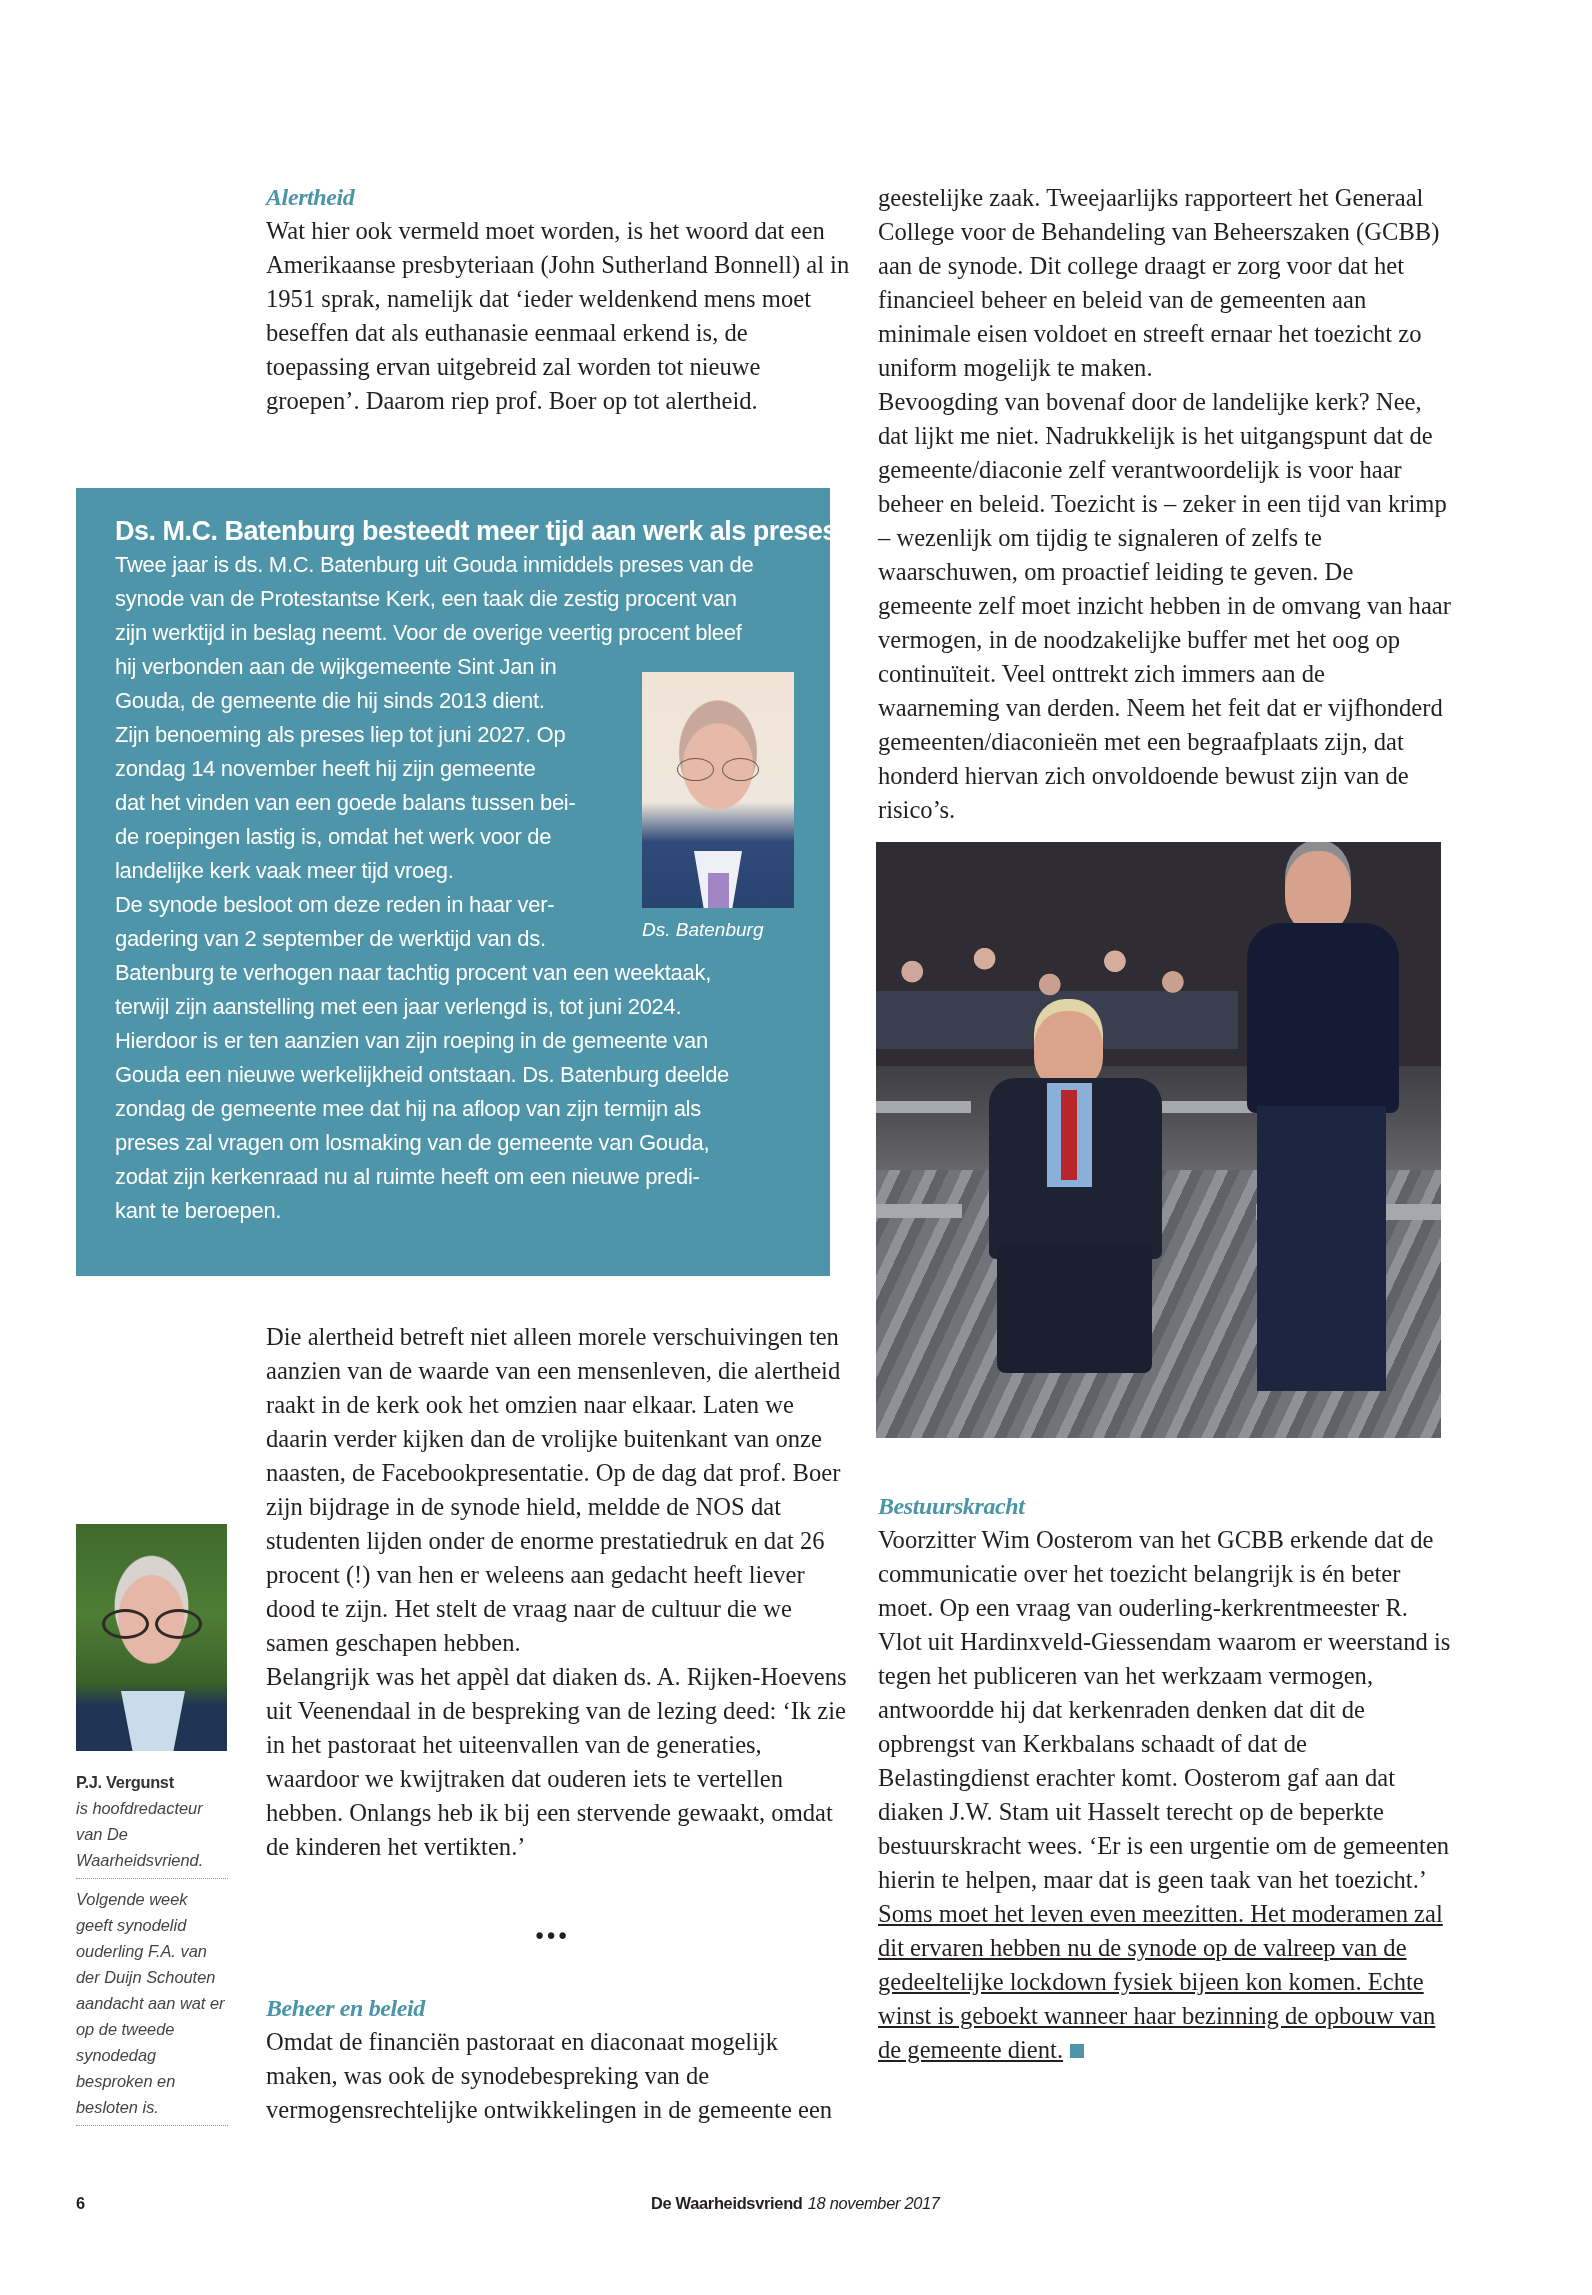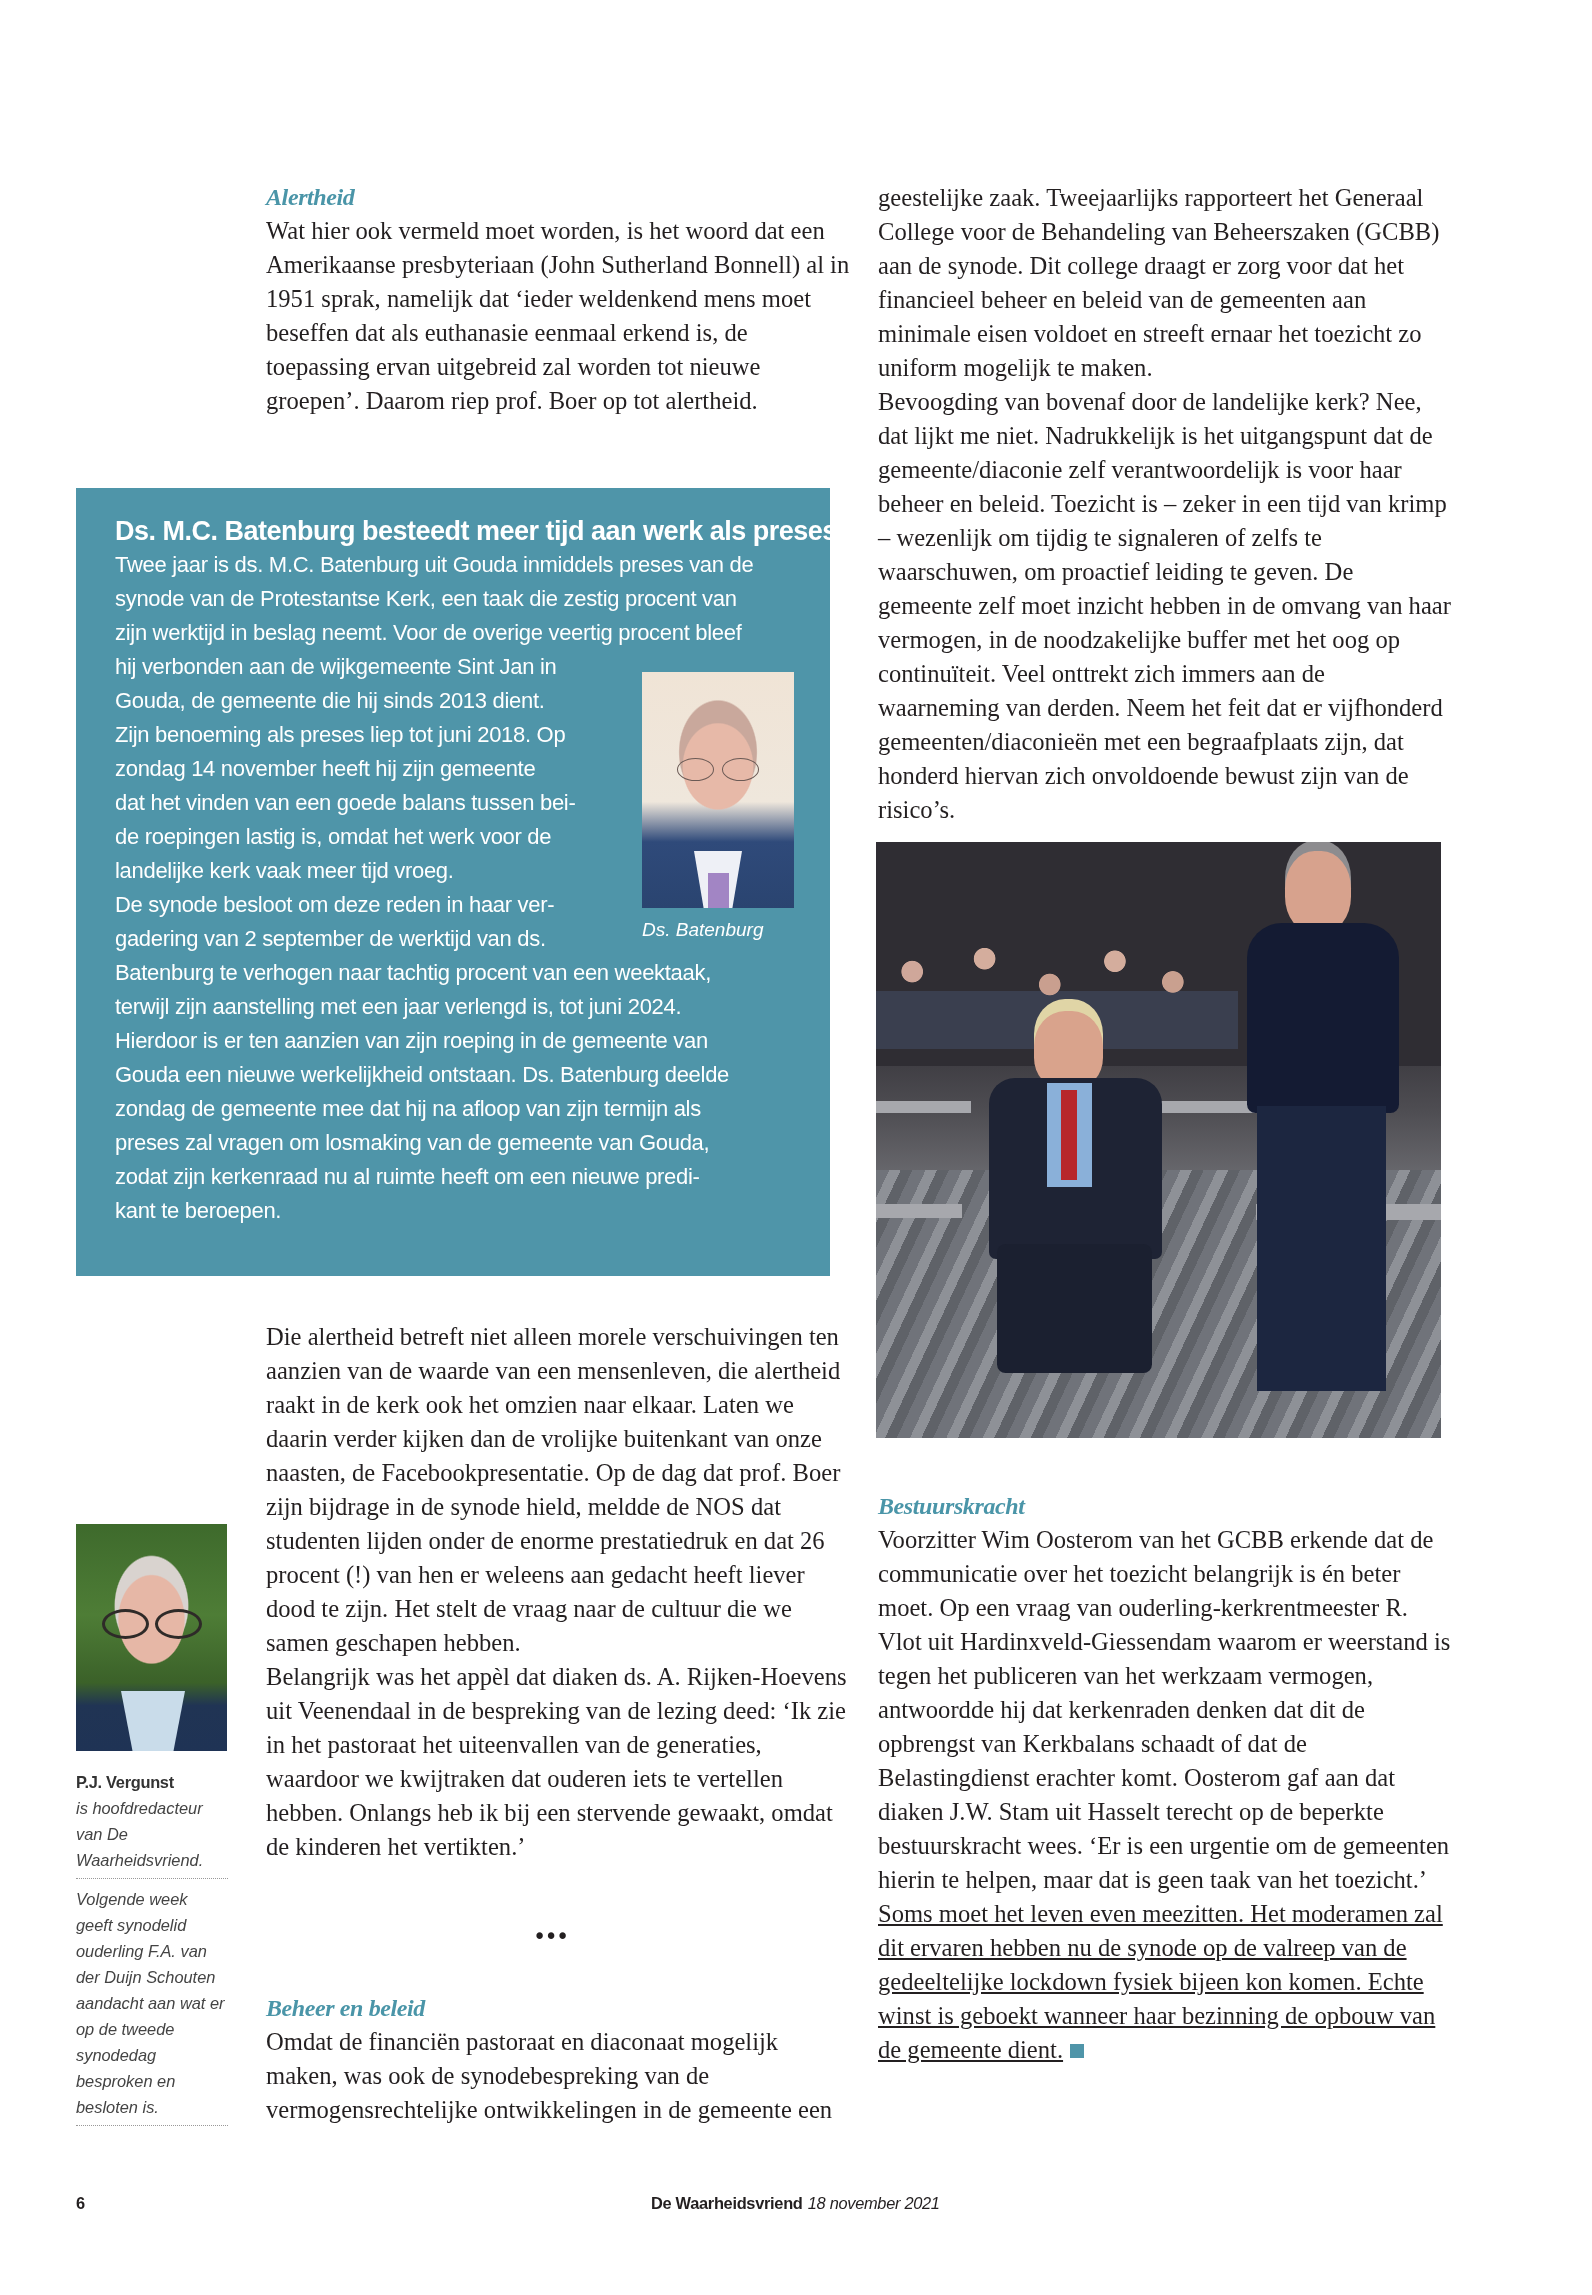--- a/index.html
+++ b/index.html
@@ -141,21 +141,21 @@
 </div>
 
 <div id="sidebar-box">
   <div class="box-title">Ds. M.C. Batenburg besteedt meer tijd aan werk als preses</div>
   <div class="box-body">
     <span class="box-line">Twee jaar is ds. M.C. Batenburg uit Gouda inmiddels preses van de</span>
     <span class="box-line">synode van de Protestantse Kerk, een taak die zestig procent van</span>
     <span class="box-line">zijn werktijd in beslag neemt. Voor de overige veertig procent bleef</span>
     <span class="box-line">hij verbonden aan de wijkgemeente Sint Jan in</span>
     <span class="box-line">Gouda, de gemeente die hij sinds 2013 dient.</span>
-    <span class="box-line">Zijn benoeming als preses liep tot juni 2018. Op</span>
+    <span class="box-line">Zijn benoeming als preses liep tot juni 2027. Op</span>
     <span class="box-line">zondag 14 november heeft hij zijn gemeente</span>
     <span class="box-line">dat het vinden van een goede balans tussen bei-</span>
     <span class="box-line">de roepingen lastig is, omdat het werk voor de</span>
     <span class="box-line">landelijke kerk vaak meer tijd vroeg.</span>
     <span class="box-line">De synode besloot om deze reden in haar ver-</span>
     <span class="box-line">gadering van 2 september de werktijd van ds.</span>
     <span class="box-line">Batenburg te verhogen naar tachtig procent van een weektaak,</span>
     <span class="box-line">terwijl zijn aanstelling met een jaar verlengd is, tot juni 2024.</span>
     <span class="box-line">Hierdoor is er ten aanzien van zijn roeping in de gemeente van</span>
     <span class="box-line">Gouda een nieuwe werkelijkheid ontstaan. Ds. Batenburg deelde</span>
@@ -224,15 +224,15 @@
 </div>
 
 <div id="col-right-bottom" class="col">
   <div class="subhead">Bestuurskracht</div>
   <p>Voorzitter Wim Oosterom van het GCBB erkende dat de communicatie over het toezicht belangrijk is én beter moet. Op een vraag van ouderling-kerkrentmeester R. Vlot uit Hardinxveld-Giessendam waarom er weerstand is tegen het publiceren van het werkzaam vermogen, antwoordde hij dat kerkenraden denken dat dit de opbrengst van Kerkbalans schaadt of dat de Belastingdienst erachter komt. Oosterom gaf aan dat diaken J.W. Stam uit Hasselt terecht op de beperkte bestuurskracht wees. ‘Er is een urgentie om de gemeenten hierin te helpen, maar dat is geen taak van het toezicht.’</p>
   <p style="text-decoration:underline;"><span>Soms moet het leven even meezitten. Het moderamen zal dit ervaren hebben nu de synode op de valreep van de gedeeltelijke lockdown fysiek bijeen kon komen. Echte winst is geboekt wanneer haar bezinning de opbouw van de gemeente dient.</span><span class="end-mark"></span></p>
 </div>
 
 <div id="page-number">6</div>
 <div id="footer-title">
-  <span class="pub">De Waarheidsvriend</span><span class="date">18 november 2021</span>
+  <span class="pub">De Waarheidsvriend</span><span class="date">18 november 2017</span>
 </div>
 
 
 </body></html>

